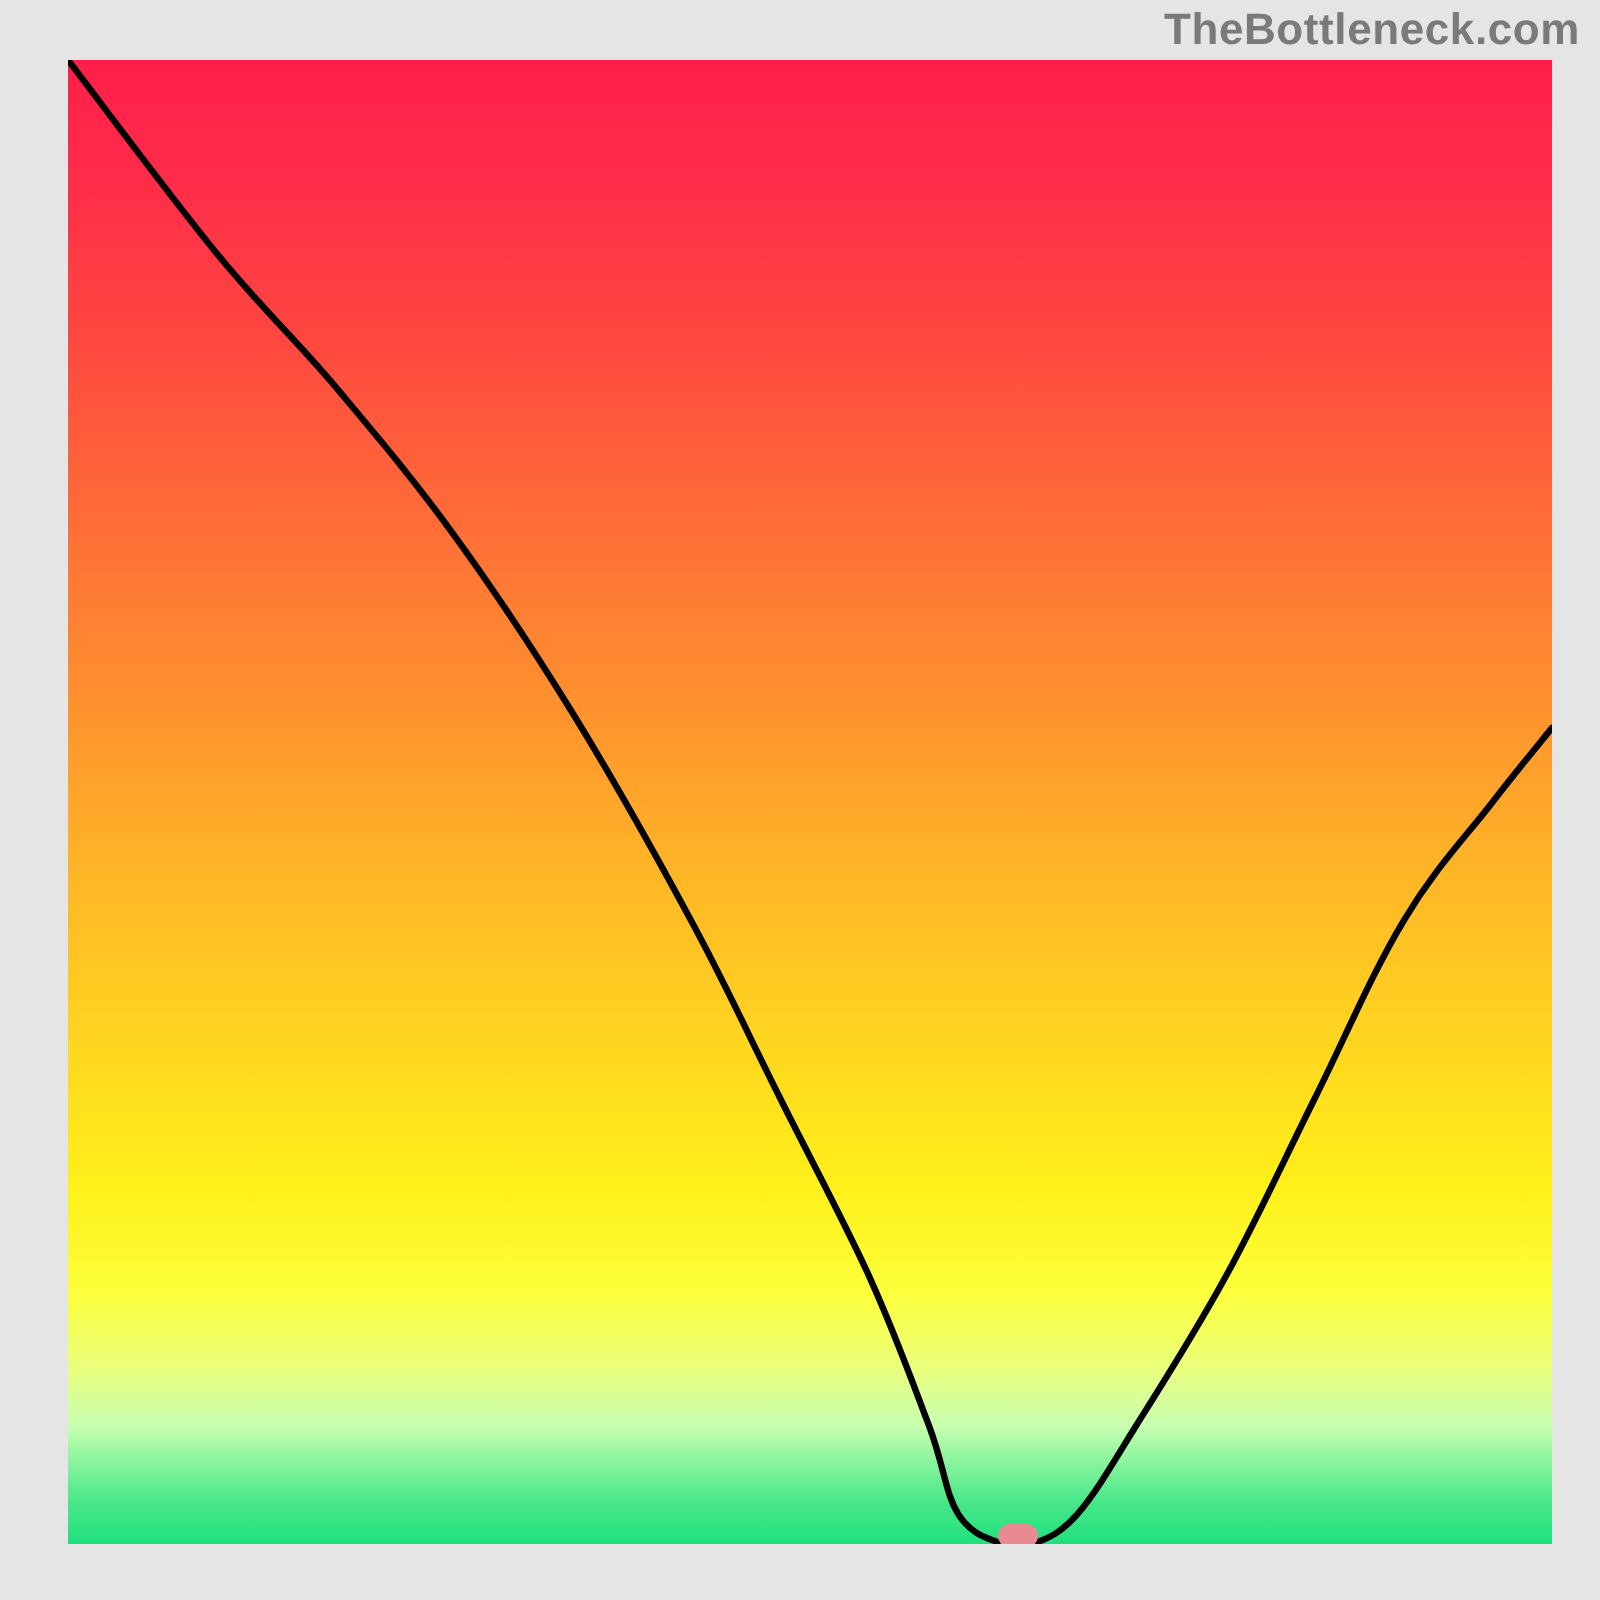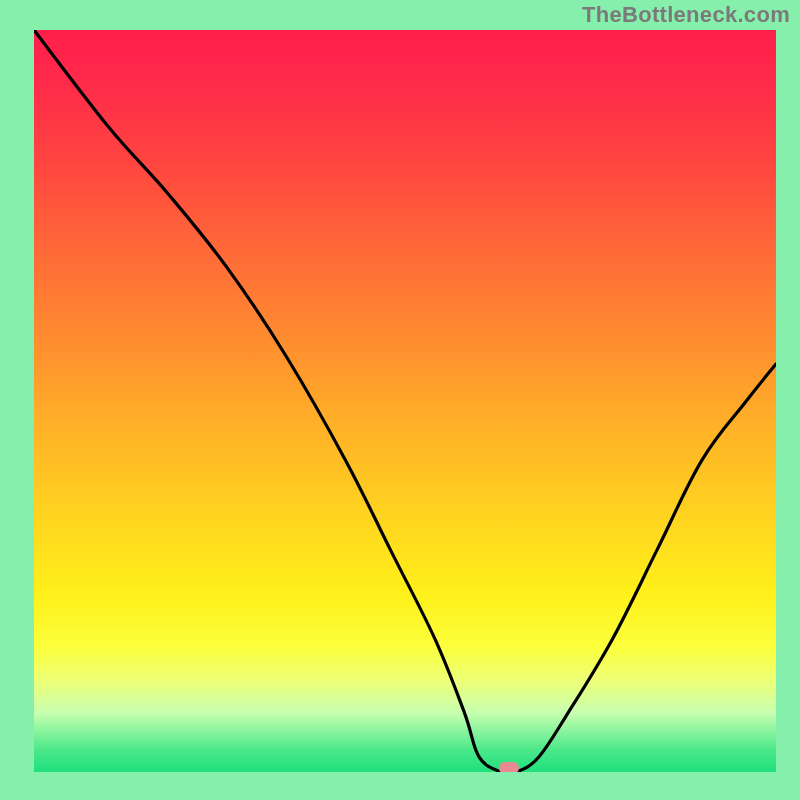--- a/index.html
+++ b/index.html
@@ -8,21 +8,21 @@
     width: 800px;
     height: 800px;
     background: #000;
     font-family: Arial, Helvetica, sans-serif;
     overflow: hidden;
   }
   .frame {
     position: relative;
     width: 800px;
     height: 800px;
-    background: #86efac;
+    background: #e5e5e5;
   }
   .watermark {
     position: absolute;
     top: 2px;
     right: 10px;
     font-size: 22px;
     font-weight: 600;
     color: #7a7a7a;
     letter-spacing: 0.3px;
     z-index: 5;

